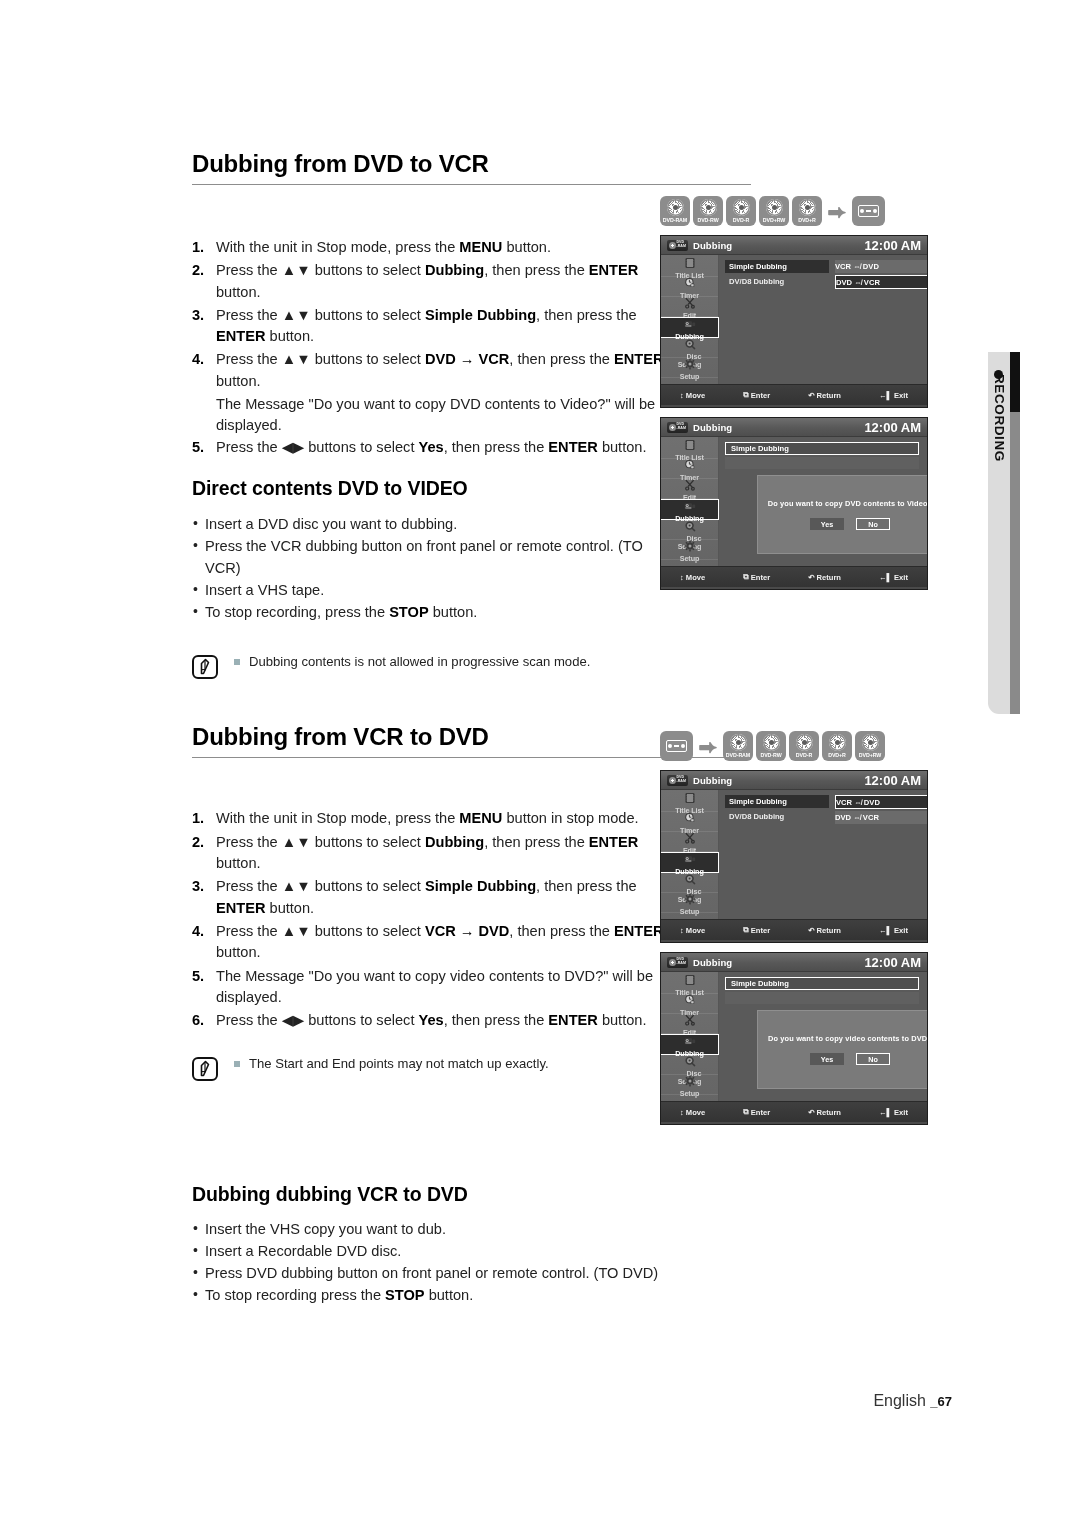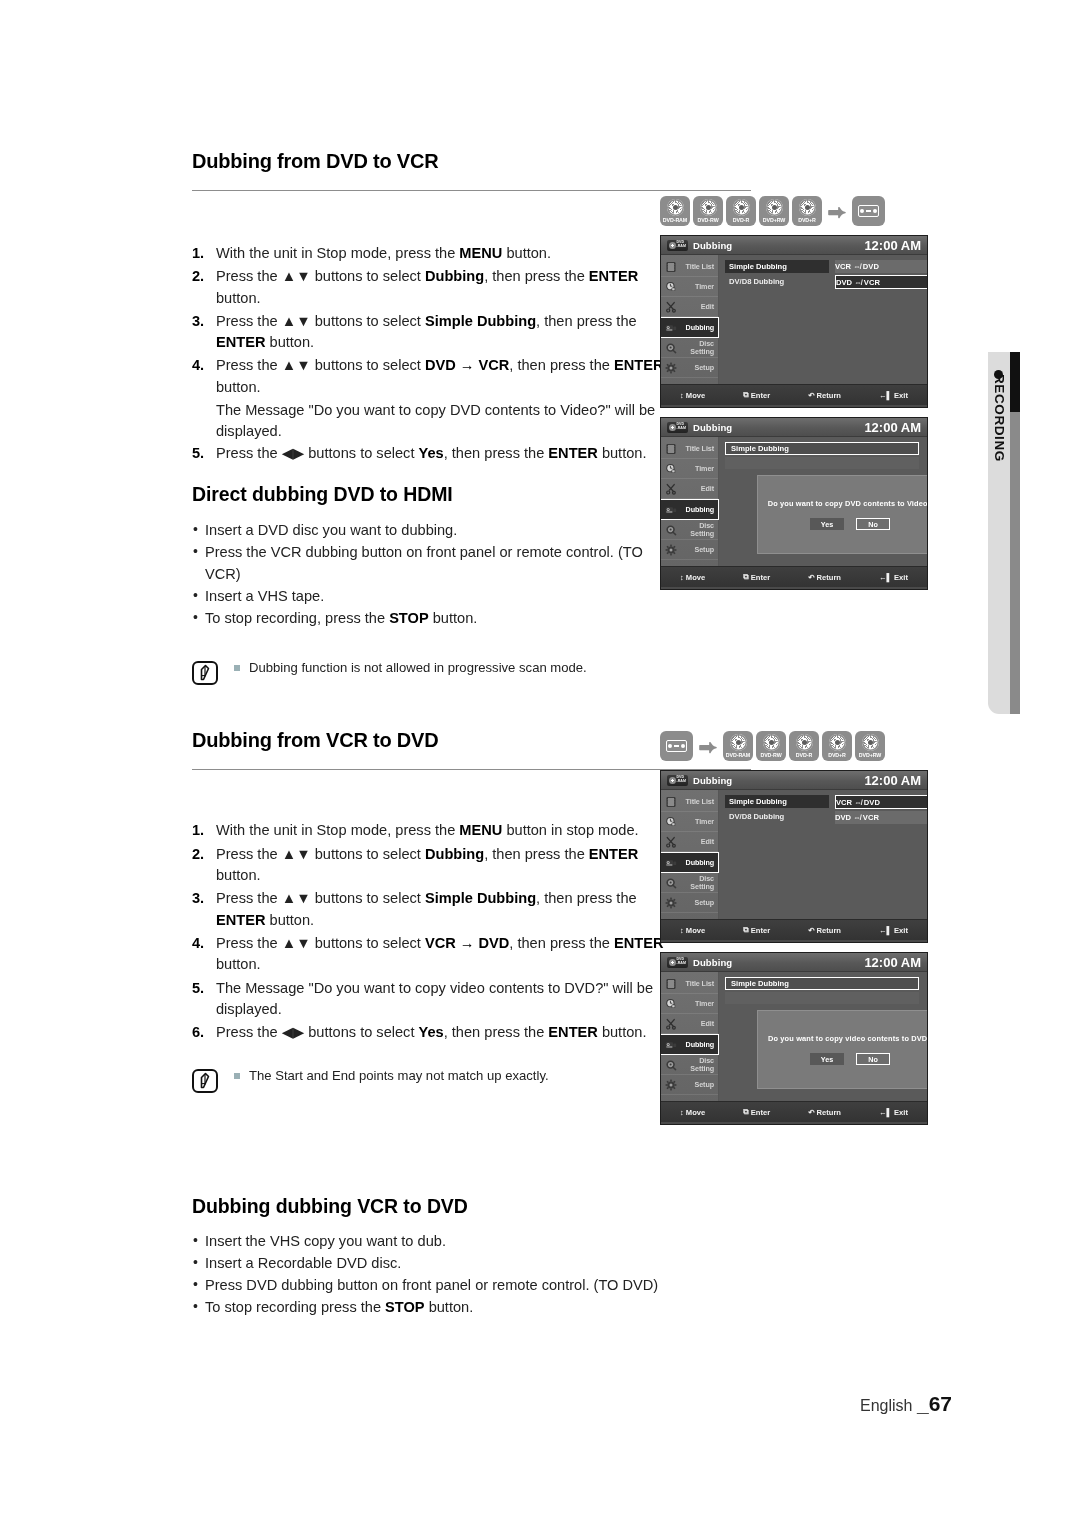--- a/index.html
+++ b/index.html
@@ -14,22 +14,22 @@
   }
 
   
   #page { position:absolute; inset:0; }
 
   .col-left  { position:absolute; left:192px; top:150px; width:480px; }
   .col-right { position:absolute; left:660px; top:196px; width:300px; }
 
   
   .h1 {
-    font-size:20px; font-weight:bold; letter-spacing:-0.2px;
-    color:#000; padding-bottom:17px; margin:0;
+    font-size:24px; font-weight:bold; letter-spacing:-0.2px;
+    color:#000; padding-bottom:6px; margin:0;
     border-bottom:1.5px solid #8d8d8d;
     width:559px;
   }
   .h2 {
     font-size:19.5px; font-weight:bold; color:#000;
     margin:0; letter-spacing:-0.1px;
   }
 
   
   .steps { margin:0; padding:0; list-style:none; }
@@ -127,20 +127,21 @@
   .tv-body { display:flex; height:129px; }
   .tv-side {
     width:58px; flex:0 0 58px;
     background:linear-gradient(180deg,#707070,#656565);
     border-right:1px solid #565656; padding-top:2px;
   }
   .side-item {
     height:20px; display:flex; align-items:center; gap:3px; padding:0 4px;
     border-bottom:1px solid rgba(255,255,255,.10);
     position:relative;
+    flex-direction:column;
   }
   .side-item .si-ico { width:12px; height:12px; flex:0 0 12px; }
   .side-item .si-lbl {
     font-size:7.2px; font-weight:bold; color:#d2d2d2; text-align:right; flex:1;
     line-height:1.0; letter-spacing:-0.1px;
   }
   .side-item.sel {
     background:#2d2d2d; border:1.2px solid #ffffff; height:21px;
     margin:0 -1px;
   }
@@ -216,21 +217,21 @@
   }
   .side-tab .dot {
     position:absolute; left:6px; top:18px; width:9px; height:9px; border-radius:50%; background:#111;
   }
 
   
   .footer {
     position:absolute; left:0; top:1392px; width:952px; text-align:right;
     font-size:16px; color:#333;
   }
-  .footer b { font-size:21px; font-weight:bold; color:#111; }
+  .footer b { font-size:13px; font-weight:bold; color:#111; }
 </style>
 </head>
 <body>
 
 <div id="page">
 
   <div class="col-left">
 
     <h1 class="h1">Dubbing from DVD to VCR</h1>
 
@@ -254,21 +255,21 @@
           <span class="txt">Press the ▲▼ buttons to select <b>DVD → VCR</b>, then press the <b>ENTER</b> button.</span>
         </li>
         <div class="sub">The Message "Do you want to copy DVD contents to Video?" will be displayed.</div>
         <li class="step">
           <span class="num">5.</span>
           <span class="txt">Press the ◀▶ buttons to select <b>Yes</b>, then press the <b>ENTER</b> button.</span>
         </li>
       </ol>
 
     <div style="height:17px"></div>
-    <h2 class="h2">Direct dubbing DVD to HDMI</h2>
+    <h2 class="h2">Direct contents DVD to VIDEO</h2>
 
     <div style="height:14px"></div>
     <ul class="bullets" id="s1-bullets">
         <li>Insert a DVD disc you want to dubbing.</li>
         <li>Press the VCR dubbing button on front panel or remote control. (TO VCR)</li>
         <li>Insert a VHS tape.</li>
         <li>To stop recording, press the <b>STOP</b> button.</li>
       </ul>
 
     <div style="height:30px"></div>
@@ -277,21 +278,21 @@
         <svg viewBox="0 0 26 24" width="26" height="24">
           <rect x="1" y="1" width="24" height="22" rx="5" ry="5" fill="#fff" stroke="#111" stroke-width="2"></rect>
           <path d="M9.5 18.5 L9.5 8.5 L13.5 4.5 L16.5 7.5 L11.5 18.5 Z" fill="#fff" stroke="#111" stroke-width="1.6" stroke-linejoin="round"></path>
           <path d="M13.0 5.2 L13.0 15.2" stroke="#111" stroke-width="1.2"></path>
           <path d="M9.6 14.6 L13.6 14.6" stroke="#111" stroke-width="1.1"></path>
         </svg>
       </div>
       <div class="note-items" id="s1-notes">
           <div class="note-item">
             <span class="sq"></span>
-            <span>Dubbing function is not allowed in progressive scan mode.</span>
+            <span>Dubbing contents is not allowed in progressive scan mode.</span>
           </div>
         </div>
     </div>
 
     <div style="height:44px"></div>
     <h1 class="h1">Dubbing from VCR to DVD</h1>
 
     <div style="height:50px"></div>
     <ol class="steps" id="s2-steps">
         <li class="step">

